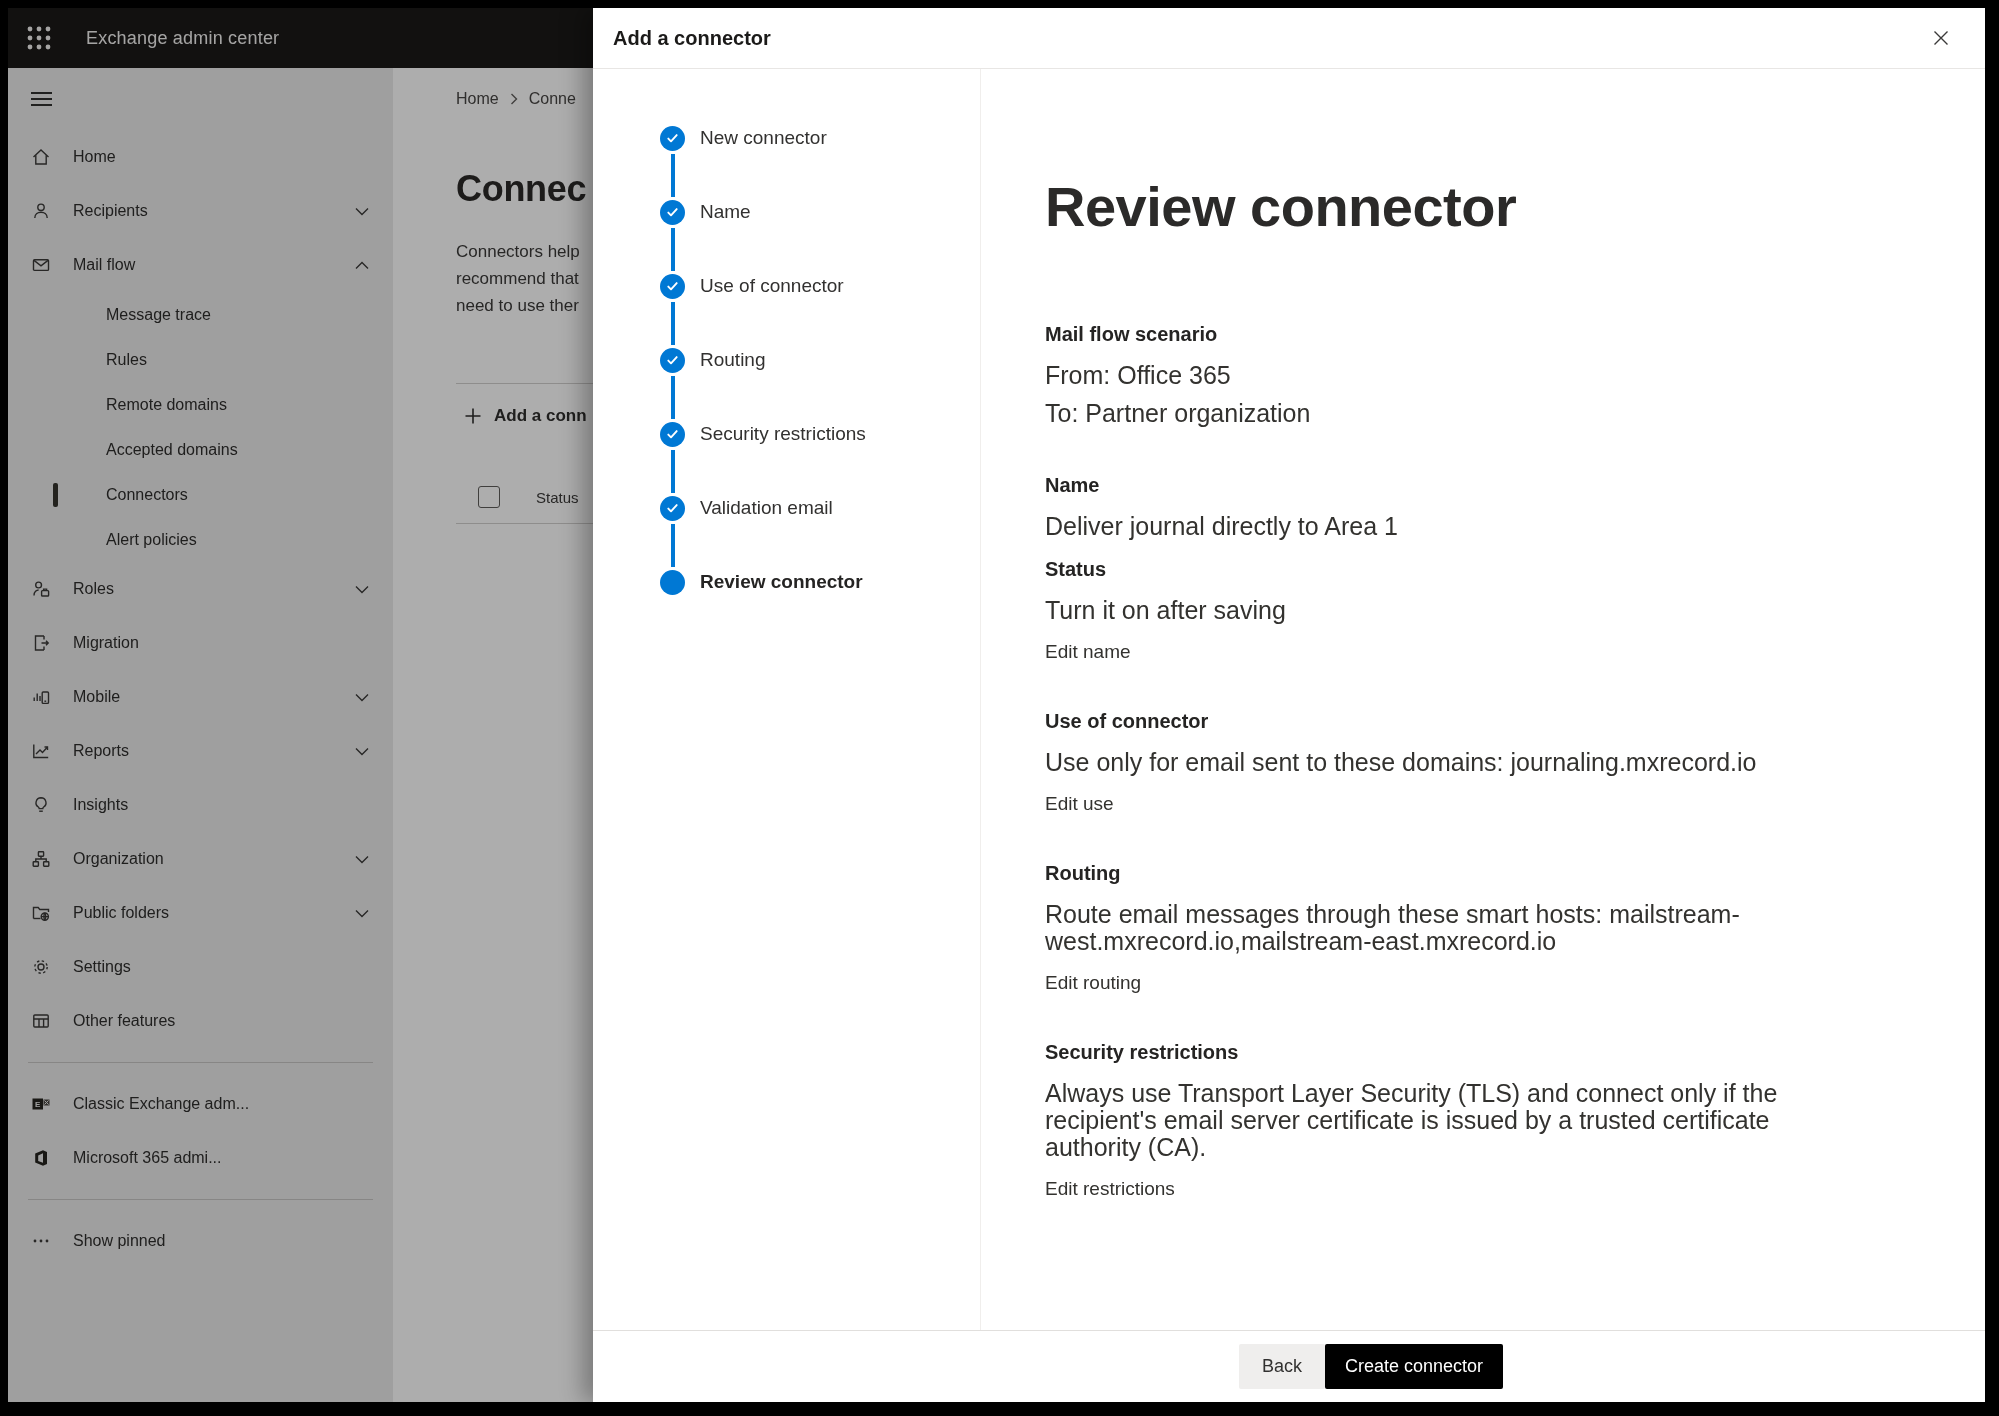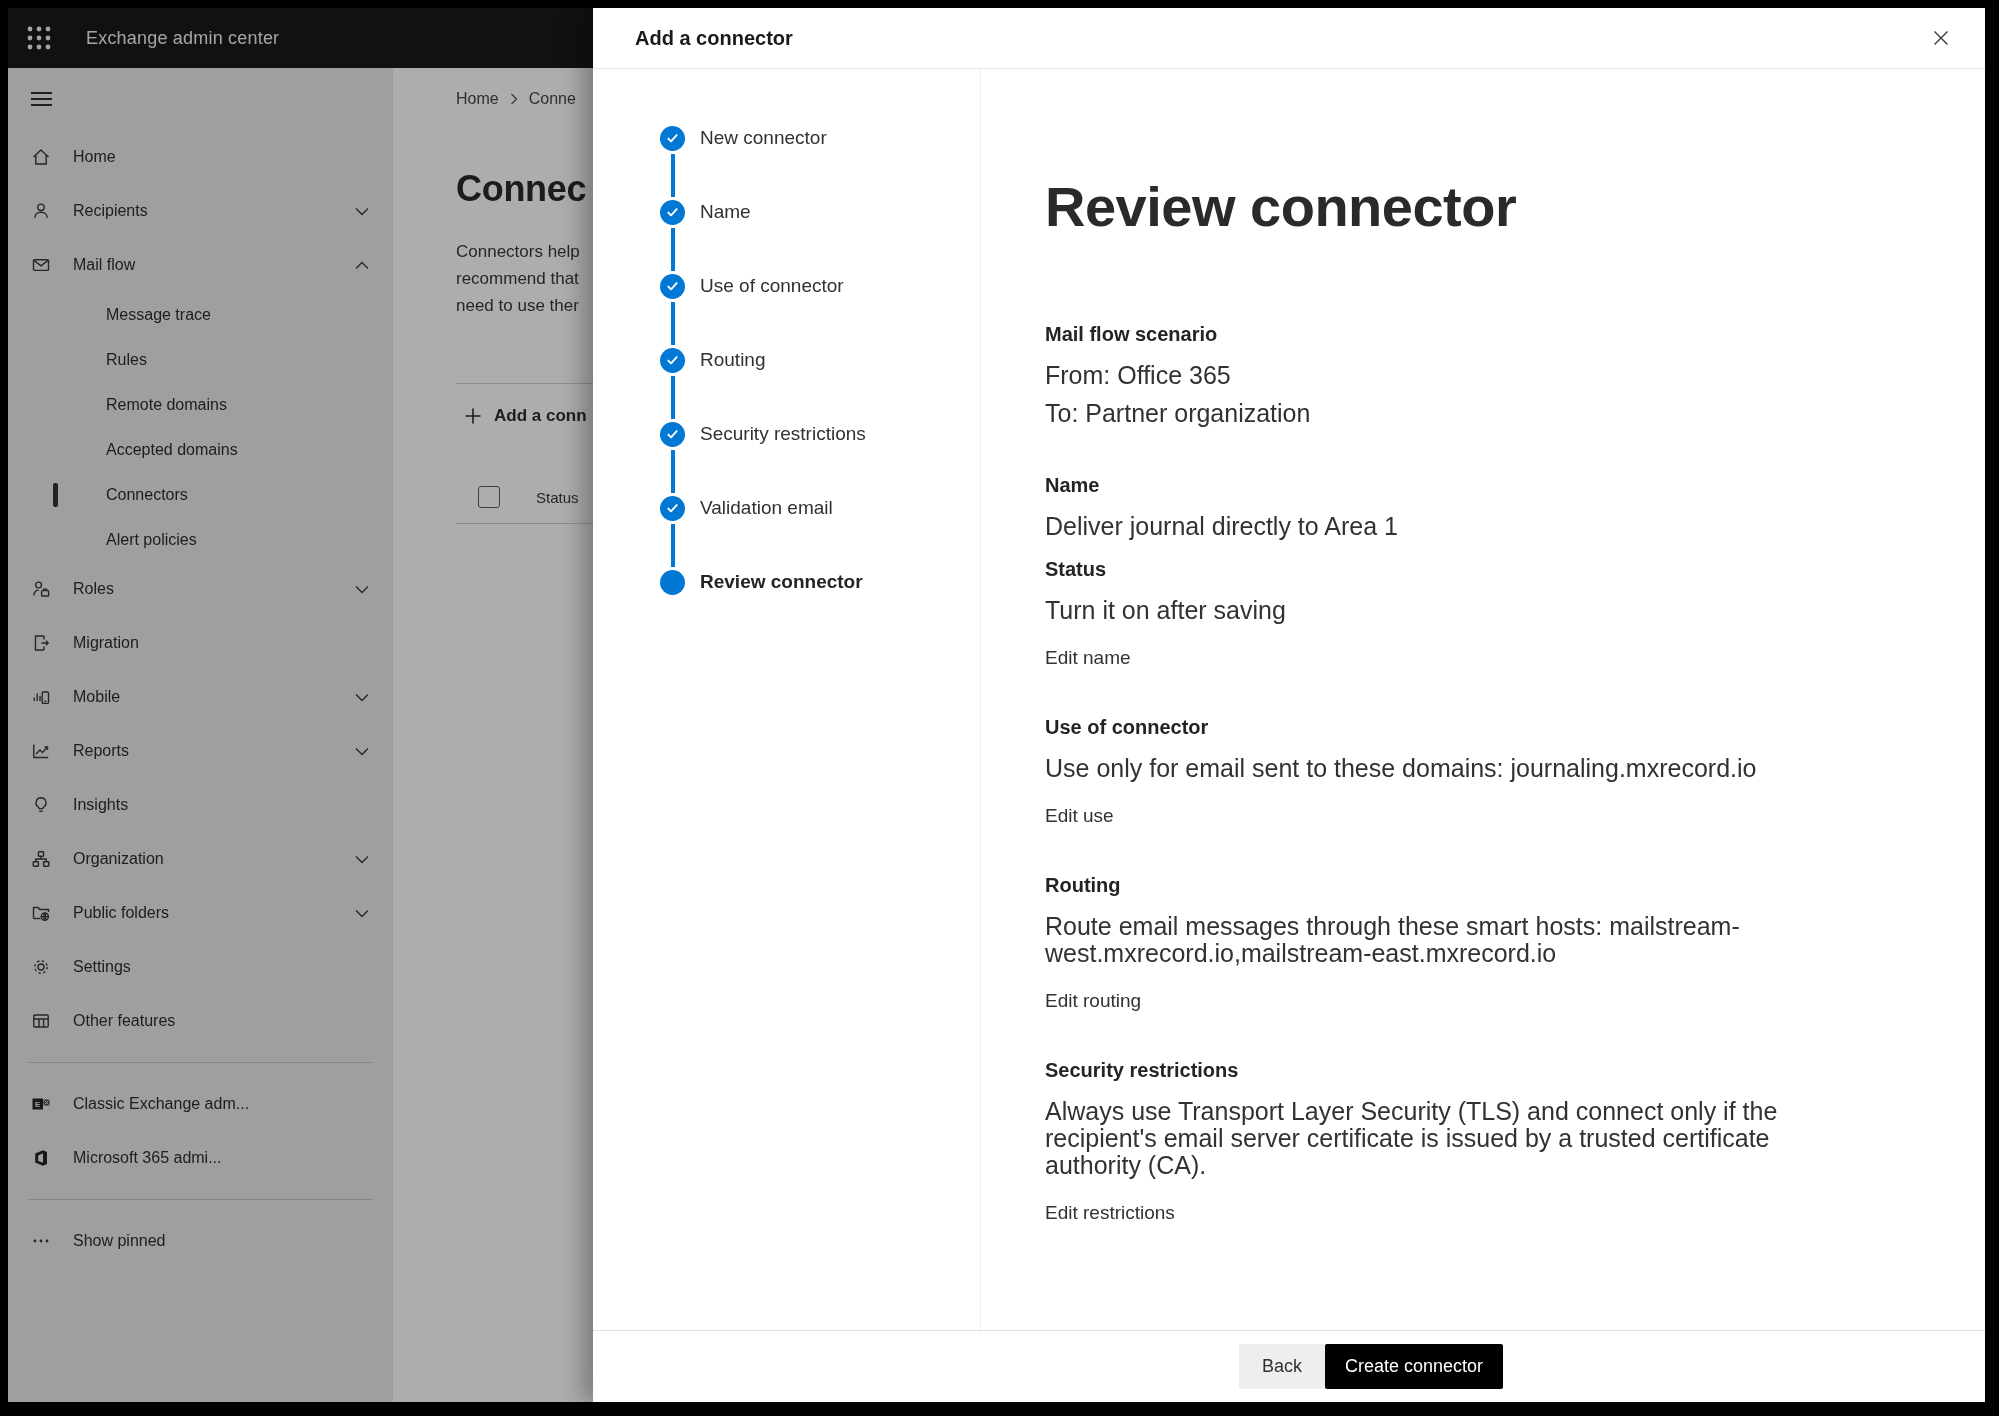--- a/index.html
+++ b/index.html
@@ -39,40 +39,40 @@
   .status-row { margin-top:48px; display:flex; align-items:center; padding-left:22px; }
   .checkbox { width:22px; height:22px; border:1.6px solid #5f5d5b; border-radius:3px; background:transparent; cursor:pointer; }
   .status-label { margin-left:36px; font-size:15px; color:#3b3a39; }
   .table-divider { height:1px; background:#d2d0ce; margin-top:15px; width:560px; }
 
   
   .overlay { position:absolute; inset:0; background:rgba(0,0,0,.32); z-index:5; }
 
   
   .modal { position:absolute; top:0; left:585px; right:0; bottom:0; background:#fff; z-index:10; display:flex; flex-direction:column; box-shadow:-10px 0 22px rgba(0,0,0,.30); }
-  .modal-header { flex:none; height:61px; border-bottom:1px solid #e8e6e4; display:flex; align-items:center; padding:0 24px 0 42px; }
+  .modal-header { flex:none; height:61px; border-bottom:1px solid #e8e6e4; display:flex; align-items:center; padding:0 24px 0 20px; }
   .modal-title { font-size:20px; font-weight:700; color:#1b1a19; }
   .close-btn { margin-left:auto; width:40px; height:40px; display:flex; align-items:center; justify-content:center; cursor:pointer; }
 
   .modal-body { flex:1; display:flex; min-height:0; }
   .stepper { width:388px; flex:none; border-right:1px solid #f0eeec; padding-top:32px; }
   .step { height:74px; display:flex; align-items:center; padding-left:67px; position:relative; cursor:pointer; }
   .dot { width:25px; height:25px; border-radius:50%; background:#0078d4; flex:none; display:flex; align-items:center; justify-content:center; z-index:2; }
   .step-label { margin-left:15px; font-size:19px; color:#323130; white-space:nowrap; }
   .step.current .step-label { font-weight:700; color:#252423; }
   .step:not(.last)::after { content:""; position:absolute; left:78px; top:53px; width:4px; height:43px; background:#0078d4; }
 
   .content { flex:1; padding:105px 60px 0 64px; overflow:hidden; }
   .review-heading { font-size:56px; font-weight:700; color:#2b2a29; letter-spacing:-.5px; }
   .section { margin-top:47px; max-width:820px; }
   .section.first { margin-top:84px; }
   .sec-title { font-size:20px; font-weight:700; color:#252423; margin-bottom:16px; }
   .sec-title.inner { margin-top:18px; }
   .section p { font-size:25px; line-height:27px; color:#33322f; margin-bottom:11px; }
-  .edit-link { display:inline-block; font-size:19px; color:#33322f; margin-top:12px; cursor:pointer; }
+  .edit-link { display:inline-block; font-size:19px; color:#33322f; margin-top:6px; cursor:pointer; }
 
   .modal-footer { flex:none; height:72px; border-top:1px solid #e1dfdd; display:flex; align-items:center; padding-left:646px; }
   .btn { height:45px; border:none; border-radius:2px; font-size:18px; font-family:inherit; cursor:pointer; }
   .btn-back { background:#efeeed; color:#323130; padding:0 23px; }
   .btn-create { background:#000000; color:#fff; font-weight:400; padding:0 20px; }
 
   svg { display:block; }
 </style>
 </head>
 <body>

